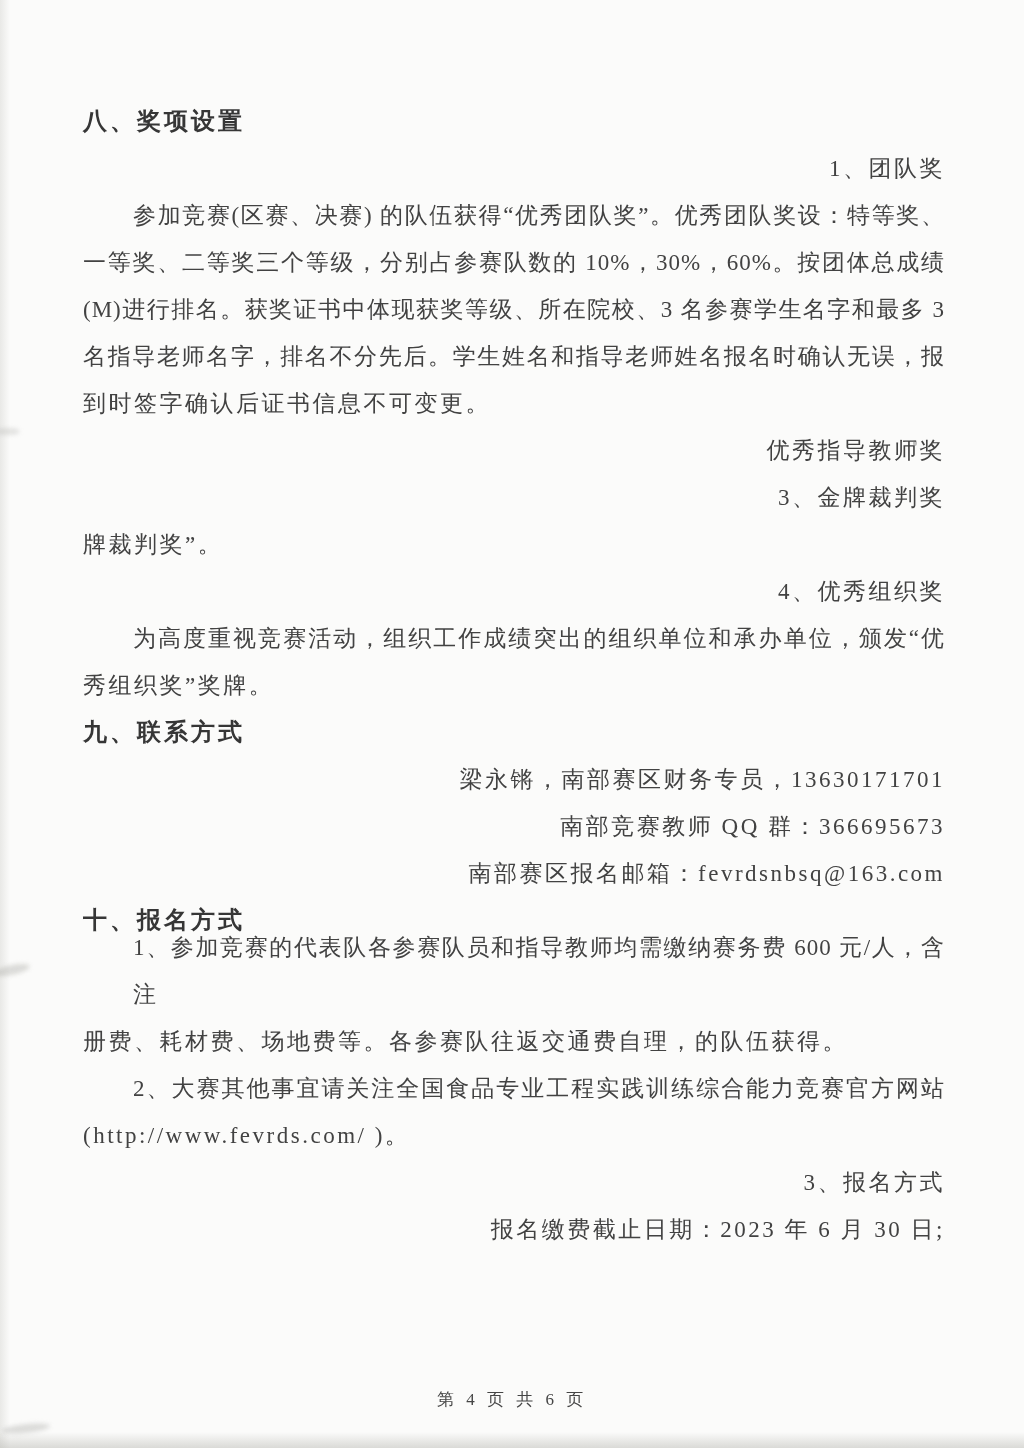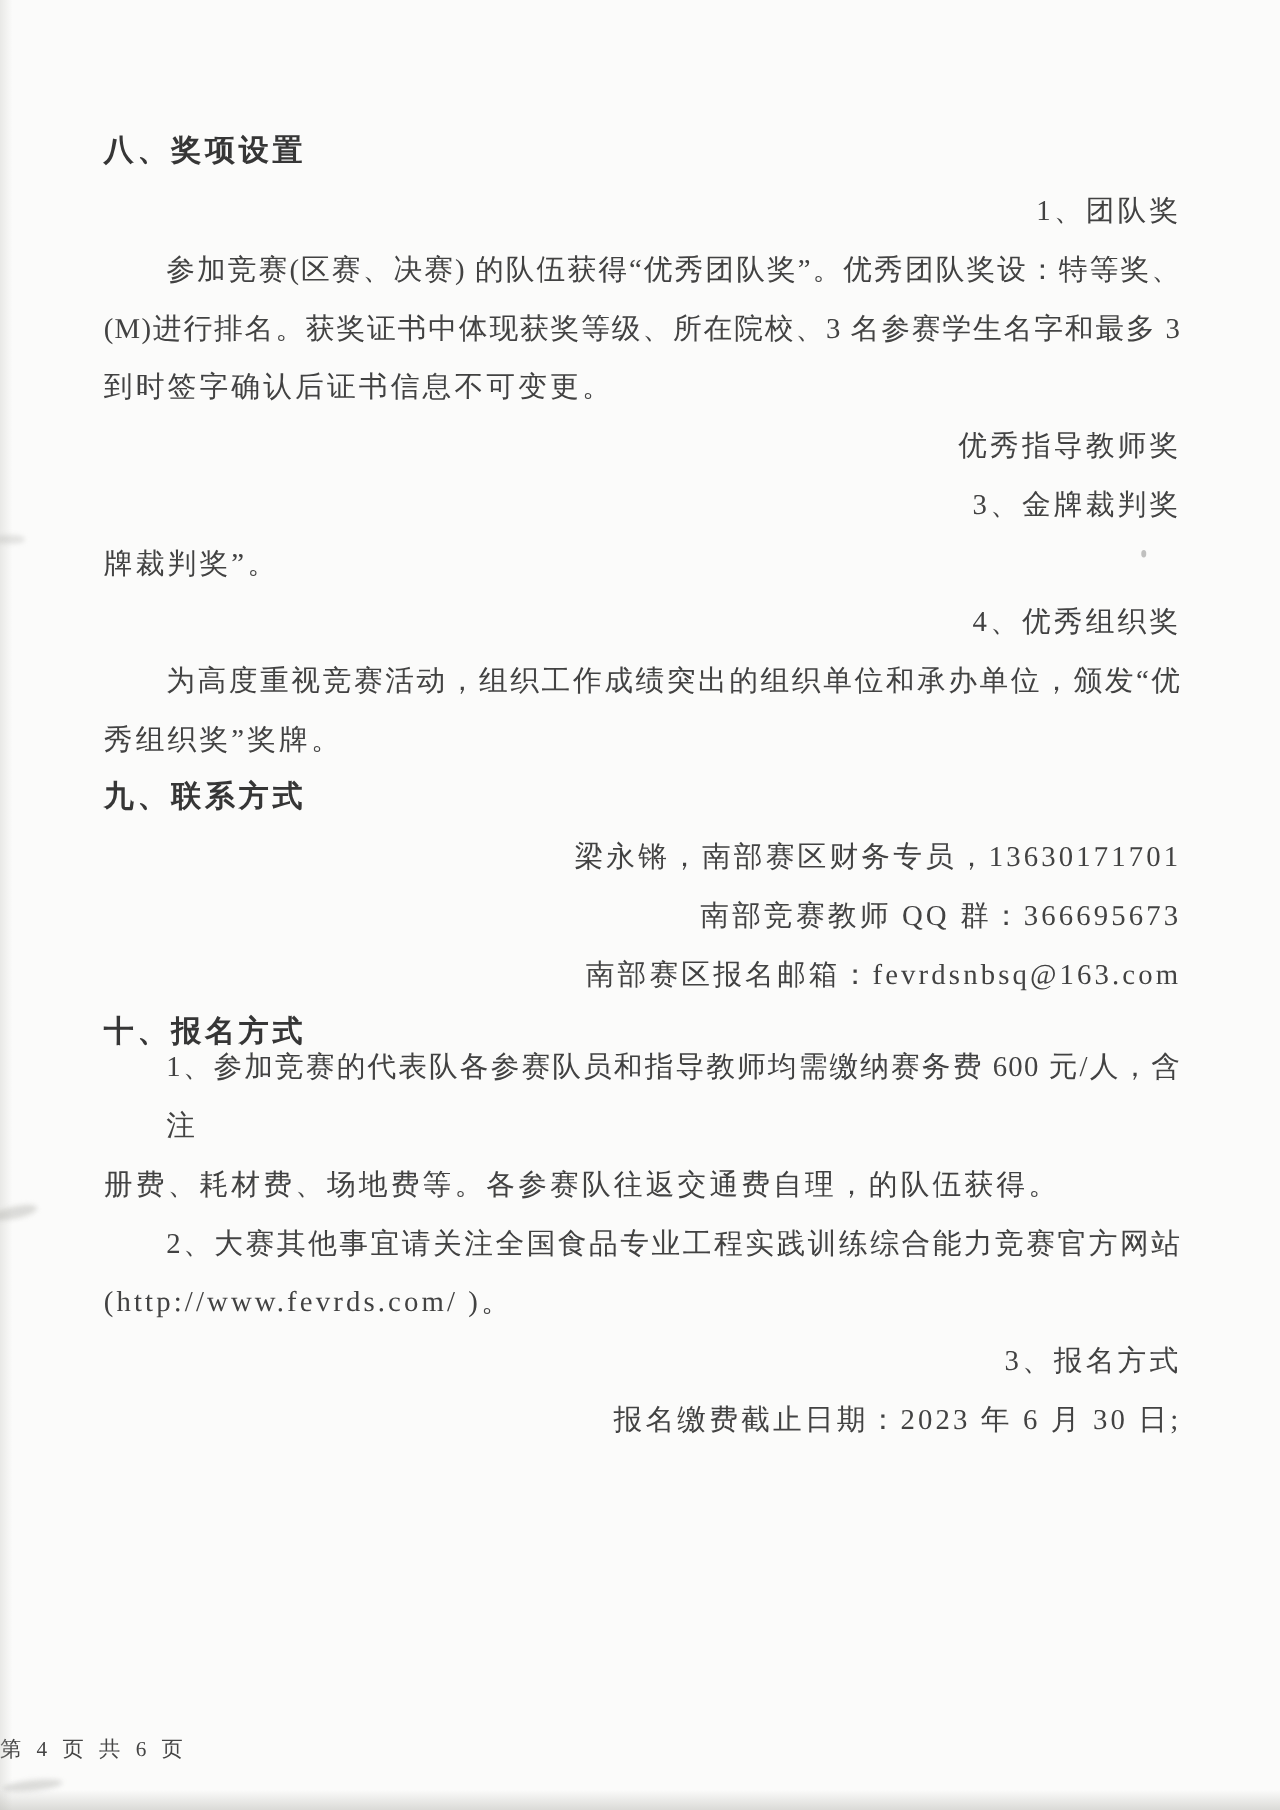--- a/index.html
+++ b/index.html
@@ -36,20 +36,21 @@
     white-space: normal;
     text-align: justify;
     text-align-last: justify;
     letter-spacing: 1px;
   }
   .blk.tight { margin-top: -20px; }
   .footer {
     position: absolute;
     left: 0; right: 0;
     top: 1388px;
+    text-align: center;
     font-size: 17px;
     color: #454545;
     letter-spacing: 4px;
   }
   
   .edge-left {
     position: absolute; left: 0; top: 0; width: 10px; height: 100%;
     background: linear-gradient(to right, rgba(190,190,185,0.30), rgba(190,190,185,0));
     pointer-events: none;
   }
@@ -65,21 +66,23 @@
   .speck { position: absolute; left: 913px; top: 440px; width: 4px; height: 6px; background: rgba(120,120,120,0.45); border-radius: 50%; pointer-events: none; }
 </style>
 </head>
 <body>
 
 <div class="page">
   <div class="content">
       <div class="blk heading">八、奖项设置</div>
       <div class="blk sub">1、团队奖</div>
       <div class="blk para-first justify">参加竞赛(区赛、决赛) 的队伍获得“优秀团队奖”。优秀团队奖设：特等奖、</div>
+      <div class="blk para justify">一等奖、二等奖三个等级，分别占参赛队数的 10%，30%，60%。按团体总成绩</div>
       <div class="blk para justify">(M)进行排名。获奖证书中体现获奖等级、所在院校、3 名参赛学生名字和最多 3</div>
+      <div class="blk para justify">名指导老师名字，排名不分先后。学生姓名和指导老师姓名报名时确认无误，报</div>
       <div class="blk para">到时签字确认后证书信息不可变更。</div>
       <div class="blk sub">优秀指导教师奖</div>
       <div class="blk sub">3、金牌裁判奖</div>
       <div class="blk para">牌裁判奖”。</div>
       <div class="blk sub">4、优秀组织奖</div>
       <div class="blk para-first justify">为高度重视竞赛活动，组织工作成绩突出的组织单位和承办单位，颁发“优</div>
       <div class="blk para">秀组织奖”奖牌。</div>
       <div class="blk heading">九、联系方式</div>
       <div class="blk sub">梁永锵，南部赛区财务专员，13630171701</div>
       <div class="blk sub">南部竞赛教师 QQ 群：366695673</div>

